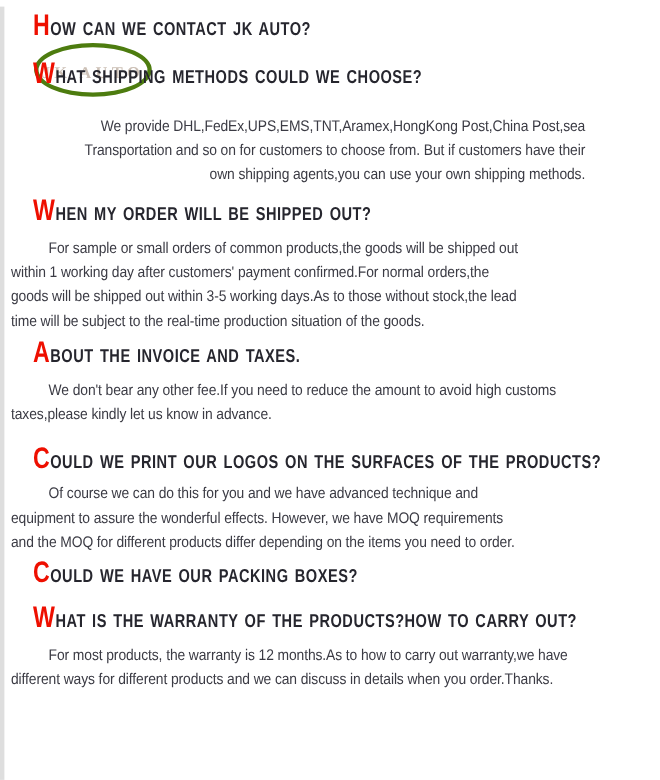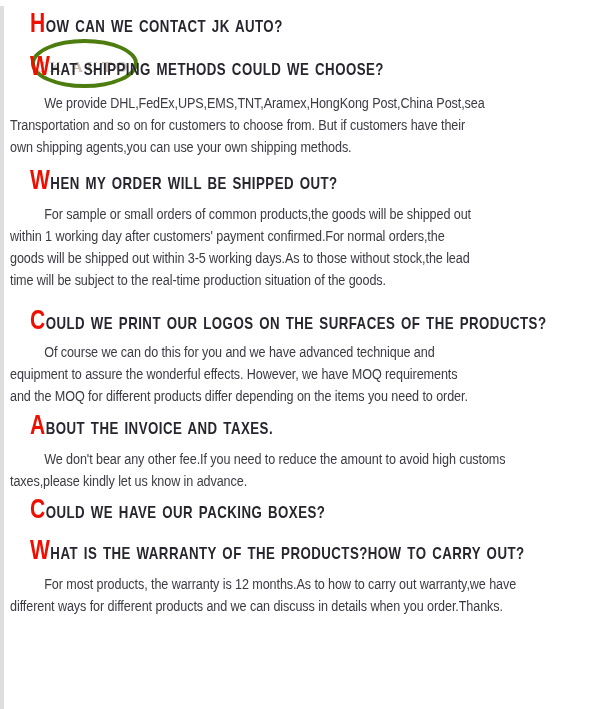--- a/index.html
+++ b/index.html
@@ -59,21 +59,21 @@
     color: #3b3b44;
     line-height: 22px;
     letter-spacing: -0.1px;
     white-space: nowrap;
     transform: scaleX(0.90);
     transform-origin: 0 0;
   }
   .para .line:first-child { padding-left: 38px; }
   
   .s1 h2 { margin-top: 10px; } .s1 .para { margin-top: 12px; }
-  .s2 h2 { margin-top: 13px; } .s2 .para { margin-top: 9px; }
+  .s2 h2 { margin-top: 13px; } .s2 .para { margin-top: 20px; text-align: right; }
   .s3 h2 { margin-top: 9px;  } .s3 .para { margin-top: 6px; }
   .s4 h2 { margin-top: 5px;  } .s4 .para { margin-top: 6px; }
   .s5 h2 { margin-top: 16px; } .s5 .para { margin-top: 4px; }
   .s6 h2 { margin-top: 4px;  } .s6 .para { margin-top: 7px; }
   .s7 h2 { margin-top: 11px; } .s7 .para { margin-top: 6px; }
 </style>
 </head>
 <body>
 
 <div class="left-strip"></div>
@@ -100,34 +100,34 @@
   <section class="faq-section s3">
     <h2><span class="initial">W</span><span>HEN MY ORDER WILL BE SHIPPED OUT?</span></h2>
     <div class="para">
       <div class="line">For sample or small orders of common products,the goods will be shipped out</div>
       <div class="line">within 1 working day after customers' payment confirmed.For normal orders,the</div>
       <div class="line">goods will be shipped out within 3-5 working days.As to those without stock,the lead</div>
       <div class="line">time will be subject to the real-time production situation of the goods.</div>
     </div>
   </section>
 
+  <section class="faq-section s4">
+    <h2><span class="initial">A</span><span>BOUT THE INVOICE AND TAXES.</span></h2>
+    <div class="para">
+      <div class="line">We don't bear any other fee.If you need to reduce the amount to avoid high customs</div>
+      <div class="line">taxes,please kindly let us know in advance.</div>
+    </div>
+  </section>
+
   <section class="faq-section s5">
     <h2><span class="initial">C</span><span>OULD WE PRINT OUR LOGOS ON THE SURFACES OF THE PRODUCTS?</span></h2>
     <div class="para">
       <div class="line">Of course we can do this for you and we have advanced technique and</div>
       <div class="line">equipment to assure the wonderful effects. However, we have MOQ requirements</div>
       <div class="line">and the MOQ for different products differ depending on the items you need to order.</div>
-    </div>
-  </section>
-
-  <section class="faq-section s4">
-    <h2><span class="initial">A</span><span>BOUT THE INVOICE AND TAXES.</span></h2>
-    <div class="para">
-      <div class="line">We don't bear any other fee.If you need to reduce the amount to avoid high customs</div>
-      <div class="line">taxes,please kindly let us know in advance.</div>
     </div>
   </section>
 
   <section class="faq-section s6">
     <h2><span class="initial">C</span><span>OULD WE HAVE OUR PACKING BOXES?</span></h2>
   </section>
 
   <section class="faq-section s7">
     <h2><span class="initial">W</span><span>HAT IS THE WARRANTY OF THE PRODUCTS?HOW TO CARRY OUT?</span></h2>
     <div class="para">

